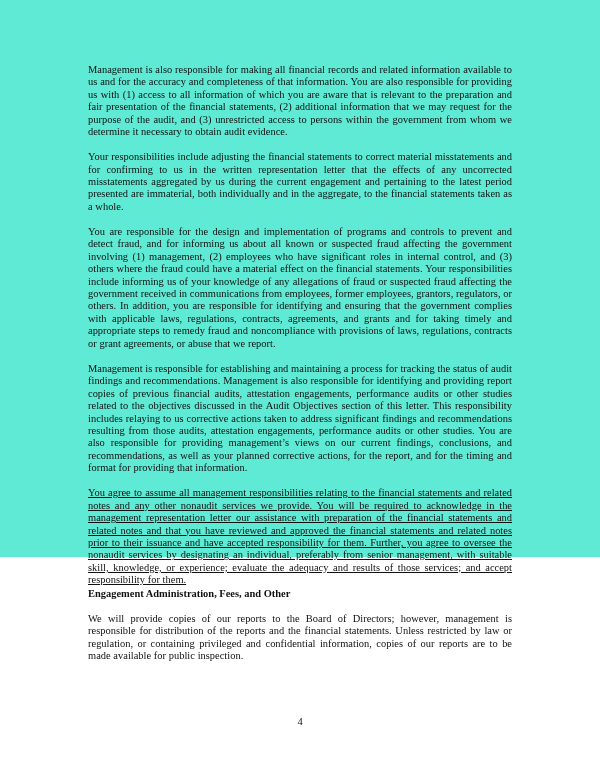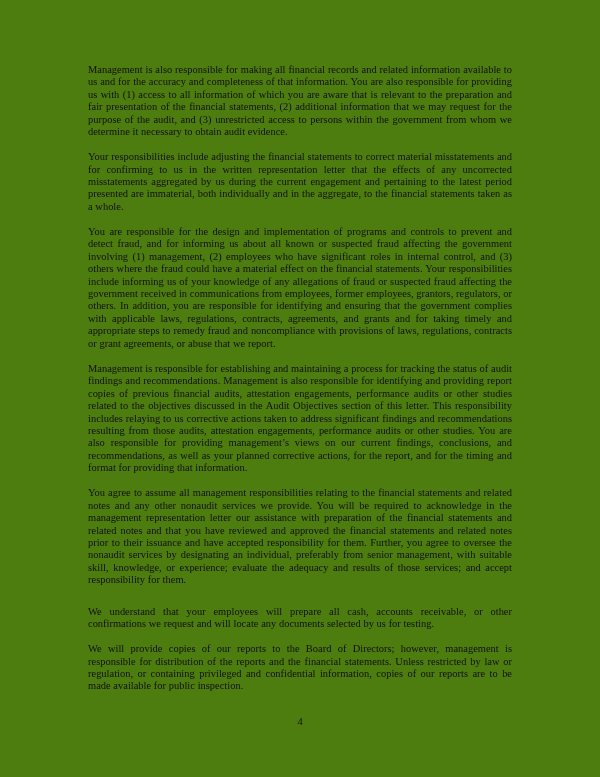--- a/index.html
+++ b/index.html
@@ -15,22 +15,22 @@
     overflow: hidden;
     font-family: "Liberation Serif", "DejaVu Serif", serif;
     color: #111111;
     -webkit-font-smoothing: antialiased;
   }
   .page {
     position: absolute;
     left: 0;
     top: 0;
     width: 600px;
-    height: 777px;
-    background: #4d7c0f;
+    height: 557px;
+    background: #5eead4;
     box-sizing: border-box;
   }
   .content {
     position: absolute;
     left: 88px;
     top: 64px;
     width: 424px;
   }
   .para {
     margin: 0 0 12.4px 0;
@@ -46,21 +46,22 @@
     margin-bottom: 12px;
   }
   .section-heading {
     margin: 0 0 12.6px 0;
     font-size: 10.45px;
     line-height: 12.45px;
     font-weight: bold;
     text-align: left;
   }
   .gap-before-heading {
-    margin-bottom: 19px;
+    margin-bottom: 1px;
+    text-decoration: underline;
   }
   .page-number {
     position: absolute;
     left: 0;
     top: 716px;
     width: 600px;
     text-align: center;
     font-size: 10.45px;
     line-height: 12px;
     color: #111111;
@@ -76,22 +77,22 @@
     <p class="para">Management is also responsible for making all financial records and related information available to us and for the accuracy and completeness of that information. You are also responsible for providing us with (1) access to all information of which you are aware that is relevant to the preparation and fair presentation of the financial statements, (2) additional information that we may request for the purpose of the audit, and (3) unrestricted access to persons within the government from whom we determine it necessary to obtain audit evidence.</p>
 
     <p class="para">Your responsibilities include adjusting the financial statements to correct material misstatements and for confirming to us in the written representation letter that the effects of any uncorrected misstatements aggregated by us during the current engagement and pertaining to the latest period presented are immaterial, both individually and in the aggregate, to the financial statements taken as a whole.</p>
 
     <p class="para">You are responsible for the design and implementation of programs and controls to prevent and detect fraud, and for informing us about all known or suspected fraud affecting the government involving (1) management, (2) employees who have significant roles in internal control, and (3) others where the fraud could have a material effect on the financial statements. Your responsibilities include informing us of your knowledge of any allegations of fraud or suspected fraud affecting the government received in communications from employees, former employees, grantors, regulators, or others. In addition, you are responsible for identifying and ensuring that the government complies with applicable laws, regulations, contracts, agreements, and grants and for taking timely and appropriate steps to remedy fraud and noncompliance with provisions of laws, regulations, contracts or grant agreements, or abuse that we report.</p>
 
     <p class="para">Management is responsible for establishing and maintaining a process for tracking the status of audit findings and recommendations. Management is also responsible for identifying and providing report copies of previous financial audits, attestation engagements, performance audits or other studies related to the objectives discussed in the Audit Objectives section of this letter. This responsibility includes relaying to us corrective actions taken to address significant findings and recommendations resulting from those audits, attestation engagements, performance audits or other studies. You are also responsible for providing management’s views on our current findings, conclusions, and recommendations, as well as your planned corrective actions, for the report, and for the timing and format for providing that information.</p>
 
     <p class="para gap-before-heading">You agree to assume all management responsibilities relating to the financial statements and related notes and any other nonaudit services we provide. You will be required to acknowledge in the management representation letter our assistance with preparation of the financial statements and related notes and that you have reviewed and approved the financial statements and related notes prior to their issuance and have accepted responsibility for them. Further, you agree to oversee the nonaudit services by designating an individual, preferably from senior management, with suitable skill, knowledge, or experience; evaluate the adequacy and results of those services; and accept responsibility for them.</p>
 
+    <h2 class="section-heading">Engagement Administration, Fees, and Other</h2>
 
-    <p class="para">We understand that your employees will prepare all cash, accounts receivable, or other confirmations we request and will locate any documents selected by us for testing.</p>
 
     <p class="para">We will provide copies of our reports to the Board of Directors; however, management is responsible for distribution of the reports and the financial statements. Unless restricted by law or regulation, or containing privileged and confidential information, copies of our reports are to be made available for public inspection.</p>
 
   </div>
 
   <div class="page-number">4</div>
 
 </div>
 
 </body></html>

